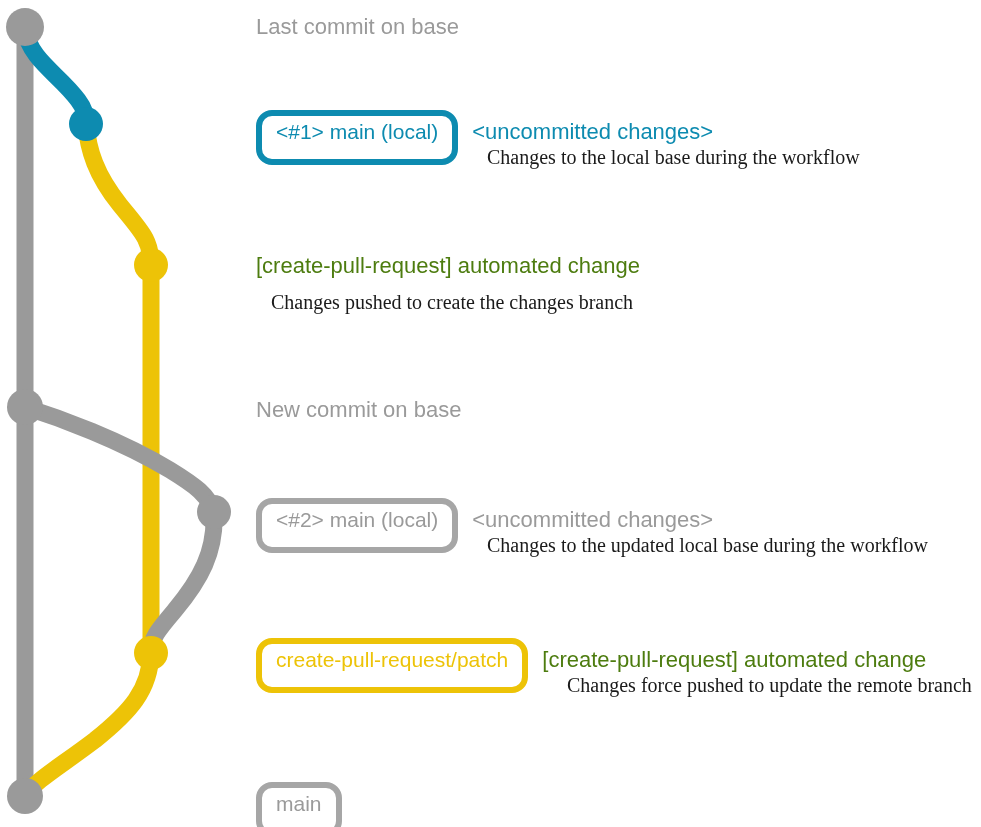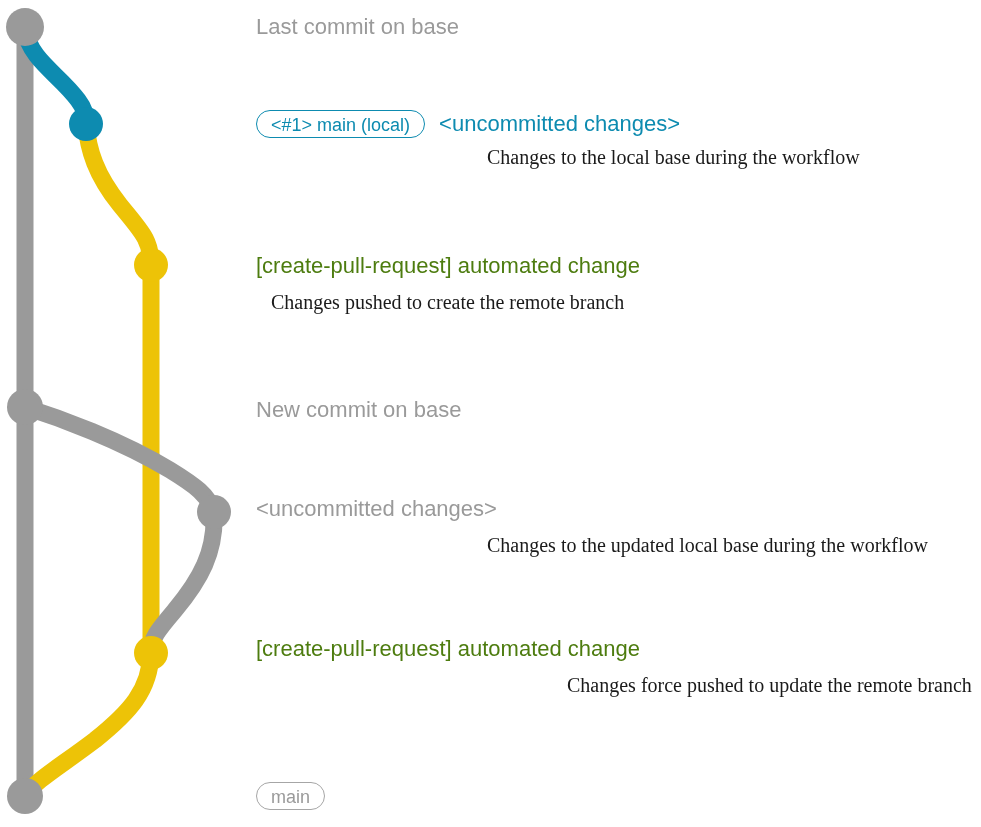--- a/index.html
+++ b/index.html
@@ -25,24 +25,24 @@
 
   .row {
     position: absolute;
     display: flex;
     align-items: baseline;
   }
 
   
   .pill {
     display: inline-block;
-    border: 1px solid #ec4899;
+    border: 6px solid #ec4899;
     border-radius: 16px;
-    padding: 5px 14px 3px 14px;
-    font-size: 18px;
+    padding: 5px 14px 17px 14px;
+    font-size: 21px;
     line-height: 1;
     color: #9a9a9a;
     white-space: nowrap;
     background: #ffffff;
   }
   .pill.teal   { border-color: #0d8bb0; color: #0d8bb0; }
   .pill.yellow { border-color: #edc307; color: #edc307; }
   .pill.gray   { border-color: #a6a6a6; color: #9a9a9a; }
 
   
@@ -105,32 +105,38 @@
   <span class="pill-wrap">
     <span class="pill teal">&lt;#1&gt; main (local)</span>
   </span>
   <span class="subject teal">&lt;uncommitted changes&gt;</span>
 </div>
 <div class="note" style="left:487px; top:147px;">Changes to the local base during the workflow</div>
 
 <div class="row" style="left:256px; top:255px;">
   <span class="subject yellow">[create-pull-request] automated change</span>
 </div>
-<div class="note" style="left:271px; top:292px;">Changes pushed to create the remote branch</div>
+<div class="note" style="left:271px; top:292px;">Changes pushed to create the changes branch</div>
 
 <div class="row" style="left:256px; top:399px;">
   <span class="subject gray">New commit on base</span>
 </div>
 
 <div class="row" style="left:256px; top:498px;">
+  <span class="pill-wrap">
+    <span class="pill gray">&lt;#2&gt; main (local)</span>
+  </span>
   <span class="subject gray">&lt;uncommitted changes&gt;</span>
 </div>
 <div class="note" style="left:487px; top:535px;">Changes to the updated local base during the workflow</div>
 
 <div class="row" style="left:256px; top:638px;">
+  <span class="pill-wrap">
+    <span class="pill yellow">create-pull-request/patch</span>
+  </span>
   <span class="subject yellow">[create-pull-request] automated change</span>
 </div>
 <div class="note" style="left:567px; top:675px;text-align:center;">Changes force pushed to update the remote branch</div>
 
 <div class="row" style="left:256px; top:782px;">
   <span class="pill-wrap">
     <span class="pill gray">main</span>
   </span>
 </div>
 

